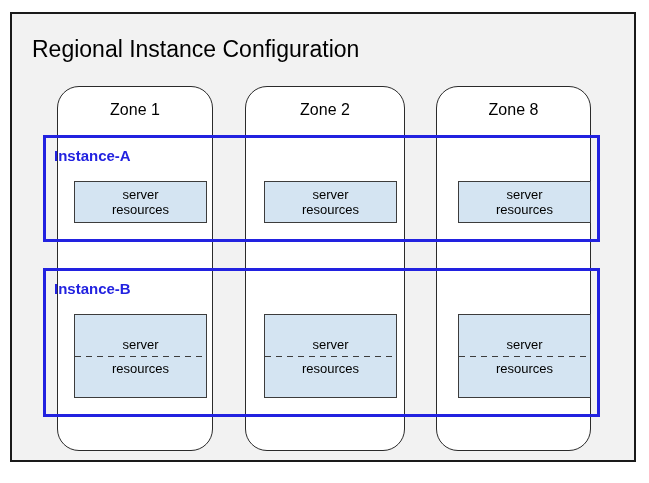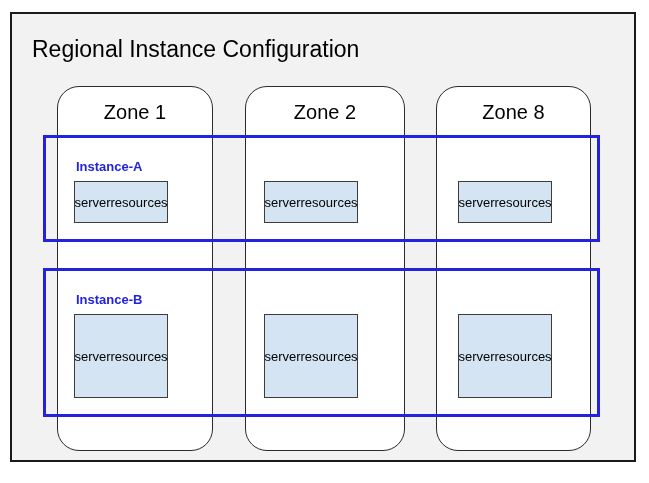--- a/index.html
+++ b/index.html
@@ -48,48 +48,47 @@
     border:1px solid var(--zone-border);
     border-radius:22px;
   }
   .zone-1{left:45px;  width:156px;}
   .zone-2{left:233px; width:160px;}
   .zone-3{left:424px; width:155px;}
   .zone-label{
     position:absolute;
     top:14px; left:0; right:0;
     text-align:center;
-    font-size:20px;
+    font-size:16px;
     color:var(--text);
   }
   .instance{
     position:absolute;
     left:31px;
     width:557px;
     border:3px solid var(--instance-border);
     background:transparent;
   }
   .instance-a{top:121px; height:107px;}
   .instance-b{top:254px; height:149px;}
   .instance-label{
     position:absolute;
-    left:30px; top:9px;
-    font-size:13px;
+    left:8px; top:9px;
+    font-size:15px;
     font-weight:bold;
     color:var(--instance-label);
     white-space:nowrap;
-    margin-top:12px;
   }
   .server-box{
     position:absolute;
-    width:94px;
+    width:133px;
     background:var(--server-box-fill);
     border:1px solid var(--server-box-border);
     display:flex;
-    flex-direction:row;
+    flex-direction:column;
     align-items:center;
     justify-content:center;
     font-size:13px;
     line-height:15px;
     text-align:center;
     color:var(--text);
   }
   .row-a{top:167px; height:42px;}
   .row-b{top:300px; height:84px;}
   .col-1{left:62px;}

